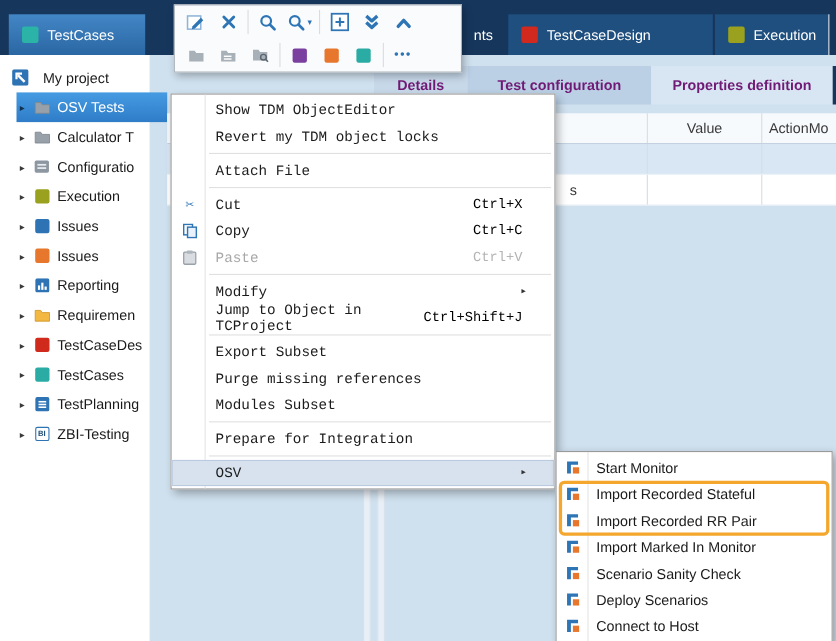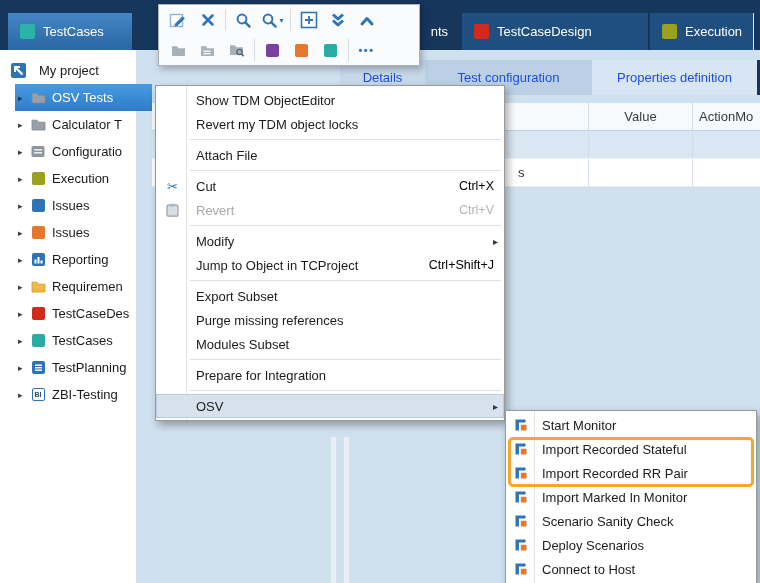--- a/index.html
+++ b/index.html
@@ -45,21 +45,21 @@
   .tlabel { white-space:nowrap; overflow:hidden; }
   .sq { width:13px; height:13px; border-radius:2px; }
   .sq-olive { background:#99A11F; } .sq-blue { background:#2E74B5; } .sq-orange { background:#E8772E; }
   .sq-red { background:#CF2A1B; } .sq-teal { background:#2AACA4; }
   .bi-badge { width:13px; height:13px; background:#fff; border:1px solid #2E74B5; color:#1F4E79;
               font-size:7px; font-weight:bold; display:flex; align-items:center; justify-content:center;
               box-sizing:border-box; border-radius:2px; }
 
   
   .subtab { position:absolute; top:60px; height:35px; display:flex; align-items:center; justify-content:center;
-            font-size:13px; color:#1d4ed8; cursor:default; }
+            font-size:13px; color:#701a75; cursor:default;font-weight:bold; }
   .st-details { left:340px; width:85px; background:#C7D8E9; }
   .st-testconfig { left:425px; width:167px; background:#BBD0E5; }
   .st-propdef { left:592px; width:165px; background:#D8E6F3; }
   .subtab-edge { position:absolute; left:757px; top:60px; width:3px; height:35px; background:#16365C; }
 
   .tbl-row { position:absolute; left:152px; width:608px; height:28px; display:flex; font-size:13px; box-sizing:border-box; }
   .tbl-header { top:103px; background:#F7FAFD; border-bottom:1px solid #C3D1E0; color:#3A3A3A; }
   .tbl-r1 { top:131px; background:#D9E6F3; border-bottom:1px solid #EDF3F9; }
   .tbl-r2 { top:159px; background:#FFFFFF; border-bottom:1px solid #E2EAF2; }
   .tc1 { width:436px; position:relative; }
@@ -70,21 +70,21 @@
 
   .vbar { position:absolute; top:437px; width:5px; height:146px; background:#E9EFF6;
           border-left:1px solid #D8E2EC; border-right:1px solid #D8E2EC; }
   .vbar-a { left:330px; } .vbar-b { left:343px; }
 
   
   .ctx-menu { position:absolute; left:155px; top:85px; width:350px; background:#fff; border:1px solid #9A9A9A;
               box-shadow:3px 4px 8px rgba(0,0,0,.32); padding:2px 0; z-index:30; box-sizing:border-box; }
   .ctx-menu::before { content:""; position:absolute; left:30px; top:0; bottom:0; width:1px; background:#E4E4E4; }
   .menu-item { position:relative; height:24px; display:flex; align-items:center; padding-left:40px;
-               padding-right:4px; font-size:13px; color:#1B1B1B; cursor:default; }
+               padding-right:23px; font-size:13px; color:#1B1B1B; cursor:default;font-family:Liberation Mono, monospace; }
   .mi-icon { position:absolute; left:6px; width:21px; display:flex; align-items:center; justify-content:center;
              color:#2E75B6; font-size:13px; }
   .mi-shortcut { margin-left:auto; color:#000000; font-size:12.5px; padding-right:6px; }
   .mi-arrow { margin-left:auto; color:#333; font-size:10px; padding-right:2px; }
   .menu-sep { height:1px; background:#E0E0E0; margin:3px 3px 3px 34px; }
   .menu-item.disabled { color:#A8A8A8; }
   .menu-item.disabled .mi-shortcut { color:#B4B4B4; }
   .menu-item.highlighted { background:#D7E2EE; box-shadow:inset 0 0 0 1px #BACBDD; }
 
   
@@ -368,28 +368,38 @@
     <div class="menu-sep"></div>
     <div class="menu-item">
       <span class="mi-label">Attach File</span>
     </div>
     <div class="menu-sep"></div>
     <div class="menu-item">
       <span class="mi-icon">✂</span>
       <span class="mi-label">Cut</span>
       <span class="mi-shortcut">Ctrl+X</span>
     </div>
+    <div class="menu-item">
+      <span class="mi-icon">
+        <svg width="14" height="14" viewBox="0 0 14 14">
+            <rect x="1" y="1" width="8" height="9.5" fill="#fff" stroke="#2E75B6" stroke-width="1.3"></rect>
+            <rect x="4.5" y="3.5" width="8" height="9.5" fill="#E9F1FA" stroke="#2E75B6" stroke-width="1.3"></rect>
+          </svg>
+      </span>
+      <span class="mi-label">Copy</span>
+      <span class="mi-shortcut">Ctrl+C</span>
+    </div>
     <div class="menu-item disabled">
       <span class="mi-icon">
         <svg width="13" height="14" viewBox="0 0 13 14">
             <rect x="1" y="2.2" width="11" height="11" rx="1" fill="#D9DDE1" stroke="#99A1A9" stroke-width="1.2"></rect>
             <rect x="3.8" y="0.8" width="5.4" height="2.8" rx="0.8" fill="#AEB6BE"></rect>
           </svg>
       </span>
-      <span class="mi-label">Revert</span>
+      <span class="mi-label">Paste</span>
       <span class="mi-shortcut">Ctrl+V</span>
     </div>
     <div class="menu-sep"></div>
     <div class="menu-item">
       <span class="mi-label">Modify</span>
       <span class="mi-arrow">▸</span>
     </div>
     <div class="menu-item">
       <span class="mi-label">Jump to Object in TCProject</span>
       <span class="mi-shortcut">Ctrl+Shift+J</span>

